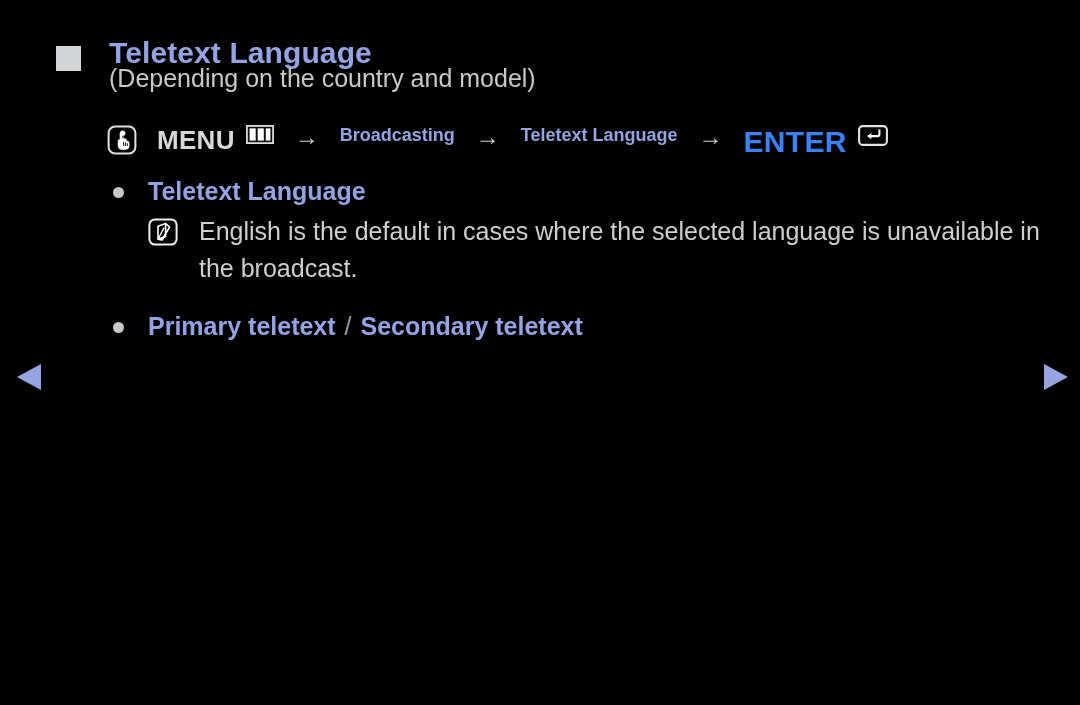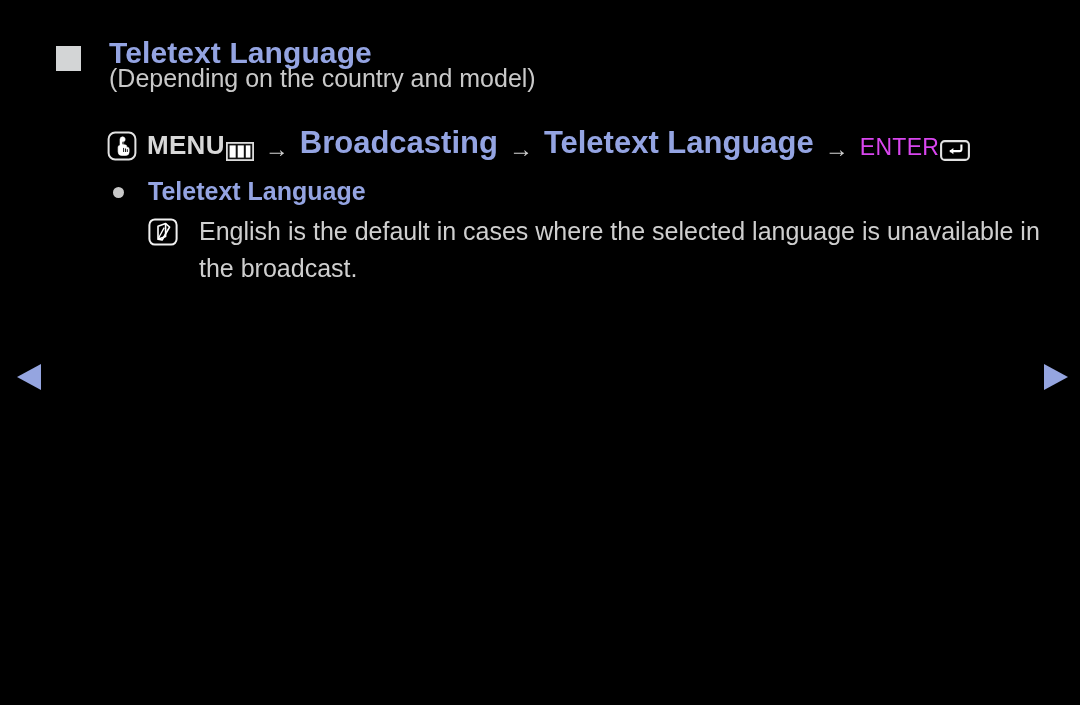--- a/index.html
+++ b/index.html
@@ -58,23 +58,24 @@
     color: #c9c9c9;
     white-space: nowrap;
   }
 
   
   .path-line {
     position: absolute;
     left: 107px;
     top: 101px;
     display: flex;
-    align-items: flex-end;
+    align-items: flex-start;
     white-space: nowrap;
     font-size: 25px;
+    gap: 10px;
   }
   .path-line > * { flex: 0 0 auto; }
 
   .icon-menu-btn {
     width: 30px;
     height: 30px;
     margin-right: 10px;
     display: block;
   }
   .path-menu-word {
@@ -89,28 +90,28 @@
     margin: 0 0 0 1px;
     display: block;
   }
   .path-arrow {
     color: #cfcfcf;
     font-size: 24px;
     margin: 0 11px;
     line-height: 1;
   }
   .path-blue {
-    font-size: 31px;
+    font-size: 18px;
     font-weight: bold;
     color: #94a4e2;
   }
   .path-enter-word {
-    font-size: 23px;
-    font-weight: normal;
-    color: #d946ef;
+    font-size: 30px;
+    font-weight: bold;
+    color: #3b82f6;
     letter-spacing: 0.3px;
   }
   .icon-enter-key {
     width: 30px;
     height: 21px;
     margin-left: 1px;
     display: block;
   }
 
   
@@ -275,20 +276,24 @@
           <path d="M17.6 5.6 L21.6 9.0 L14.1 22.0 L10.0 21.2" stroke="#ffffff" stroke-width="1.6" fill="none" stroke-linejoin="round"></path>
           <path d="M10.6 20.0 L16.2 9.6" stroke="#ffffff" stroke-width="1.3"></path>
           <path d="M12.9 21.6 L10.0 21.2 L10.8 18.6 Z" fill="#ffffff"></path>
         </svg>
       </span>
       <span class="note-text">English is the default in cases where the selected language is unavailable in the broadcast.</span>
     </div>
 
     <div class="gap-between-groups"></div>
 
+    <div class="bullet-row">
+      <span class="bullet-dot"></span>
+      <span class="bullet-label"><span>Primary teletext</span><span class="sep-slash"> / </span><span>Secondary teletext</span></span>
+    </div>
 
 
   </div>
 
   <div class="nav-arrow left">
     <svg width="34" height="34" viewBox="0 0 34 34">
       <polygon points="4,17 28,4 28,30" fill="#95a5e0"></polygon>
     </svg>
   </div>
 

